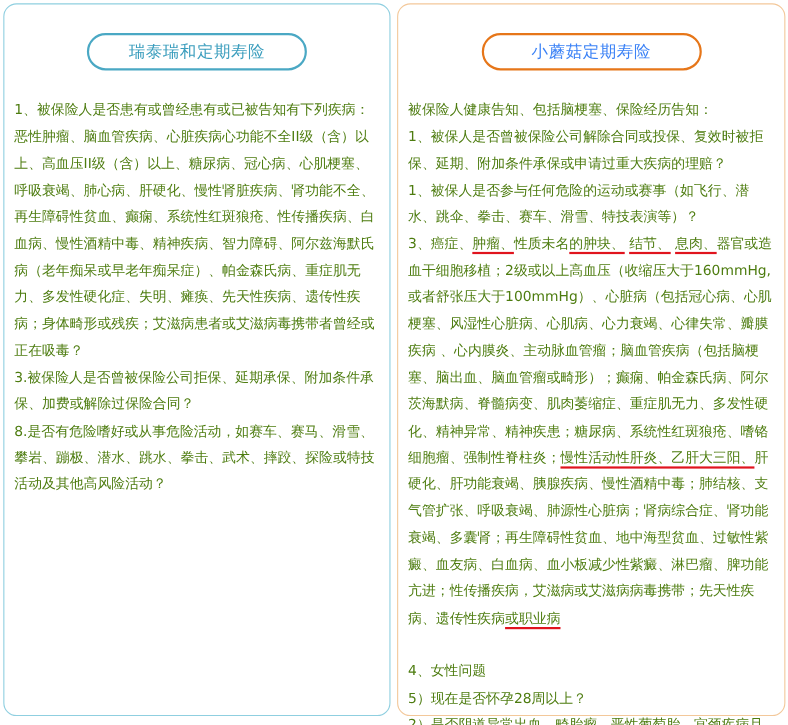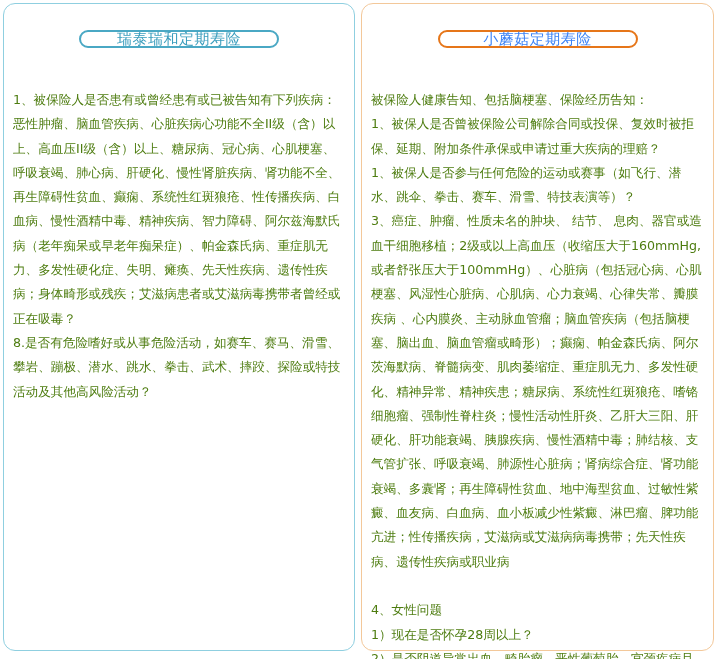--- a/index.html
+++ b/index.html
@@ -8,51 +8,52 @@
     font-family: "DejaVu Sans", "Liberation Sans", sans-serif;
   }
   .panel {
     position: absolute; top: 3px; height: 648px; box-sizing: border-box;
     border-radius: 12px; background: #ffffff;
   }
   .panel.left { left: 3px; width: 352px; border: 1px solid #8fcfe0; }
   .panel.right { left: 361px; width: 353px; border: 1px solid #f3c89a; }
   .title-pill {
     position: absolute; top: 26px; left: 50%; transform: translateX(-50%);
-    width: 200px; height: 18px; box-sizing: border-box; border-radius: 18px;
+    width: 200px; height: 34px; box-sizing: border-box; border-radius: 18px;
     display: flex; align-items: center; justify-content: center;
     font-size: 15px; letter-spacing: 0.5px;
   }
   .left .title-pill { border: 2px solid #4aa8c4; color: #3a9dbd; }
   .right .title-pill { border: 2px solid #e67619; color: #3b82f6; }
   .body-text {
     position: absolute; top: 84px; left: 9px; right: 8px;
     font-size: 12.6px; line-height: 24.3px; color: #4d7c0f;
     word-break: break-all;
   }
   .body-text p { margin: 0; }
-  .ul { text-decoration-color: #e0141e; text-decoration-thickness: 2px; text-underline-offset: 4px; }
+  .ul { text-decoration: underline; text-decoration-color: #e0141e; text-decoration-thickness: 2px; text-underline-offset: 4px; }
   .blank { height: 24.3px; }
 </style>
 </head>
 <body>
 
 <div class="panel left">
   <div class="title-pill">瑞泰瑞和定期寿险</div>
   <div class="body-text">
     <p>1、被保险人是否患有或曾经患有或已被告知有下列疾病：恶性肿瘤、脑血管疾病、心脏疾病心功能不全II级（含）以上、高血压II级（含）以上、糖尿病、冠心病、心肌梗塞、呼吸衰竭、肺心病、肝硬化、慢性肾脏疾病、肾功能不全、再生障碍性贫血、癫痫、系统性红斑狼疮、性传播疾病、白血病、慢性酒精中毒、精神疾病、智力障碍、阿尔兹海默氏病（老年痴呆或早老年痴呆症）、帕金森氏病、重症肌无力、多发性硬化症、失明、瘫痪、先天性疾病、遗传性疾病；身体畸形或残疾；艾滋病患者或艾滋病毒携带者曾经或正在吸毒？</p>
+    <p>3.被保险人是否曾被保险公司拒保、延期承保、附加条件承保、加费或解除过保险合同？</p>
     <p>8.是否有危险嗜好或从事危险活动，如赛车、赛马、滑雪、攀岩、蹦极、潜水、跳水、拳击、武术、摔跤、探险或特技活动及其他高风险活动？</p>
   </div>
 </div>
 
 <div class="panel right">
   <div class="title-pill">小蘑菇定期寿险</div>
   <div class="body-text">
     <p>被保险人健康告知、包括脑梗塞、保险经历告知：</p>
     <p>1、被保人是否曾被保险公司解除合同或投保、复效时被拒保、延期、附加条件承保或申请过重大疾病的理赔？</p>
     <p>1、被保人是否参与任何危险的运动或赛事（如飞行、潜水、跳伞、拳击、赛车、滑雪、特技表演等）？</p>
     <p><span>3、癌症、</span><span class="ul">肿瘤、</span><span>性质未名</span><span class="ul">的肿块、</span><span> </span><span class="ul">结节、</span><span> </span><span class="ul">息肉、</span><span>器官或造血干细胞移植；2级或以上高血压（收缩压大于160mmHg,或者舒张压大于100mmHg）、心脏病（包括冠心病、心肌梗塞、风湿性心脏病、心肌病、心力衰竭、心律失常、瓣膜疾病 、心内膜炎、主动脉血管瘤；脑血管疾病（包括脑梗塞、脑出血、脑血管瘤或畸形）；癫痫、帕金森氏病、阿尔茨海默病、脊髓病变、肌肉萎缩症、重症肌无力、多发性硬化、精神异常、精神疾患；糖尿病、系统性红斑狼疮、嗜铬细胞瘤、强制性脊柱炎；</span><span class="ul">慢性活动性肝炎、乙肝大三阳、</span><span>肝硬化、肝功能衰竭、胰腺疾病、慢性酒精中毒；肺结核、支气管扩张、呼吸衰竭、肺源性心脏病；肾病综合症、肾功能衰竭、多囊肾；再生障碍性贫血、地中海型贫血、过敏性紫癜、血友病、白血病、血小板减少性紫癜、淋巴瘤、脾功能亢进；性传播疾病，艾滋病或艾滋病病毒携带；先天性疾病、遗传性疾病</span><span class="ul">或职业病</span></p>
     <div class="blank"></div>
     <p>4、女性问题</p>
-    <p>1）现在是否怀孕28周以上？</p>
+    <p>5）现在是否怀孕28周以上？</p>
     <p><span>2）是否阴道异常出血、畸胎瘤、恶性葡萄胎、</span><span class="ul">宫颈疾病</span><span>且宫颈上皮内流变检测CIN  III级或HPV阳性？</span></p>
   </div>
 </div>
 
 </body></html>

